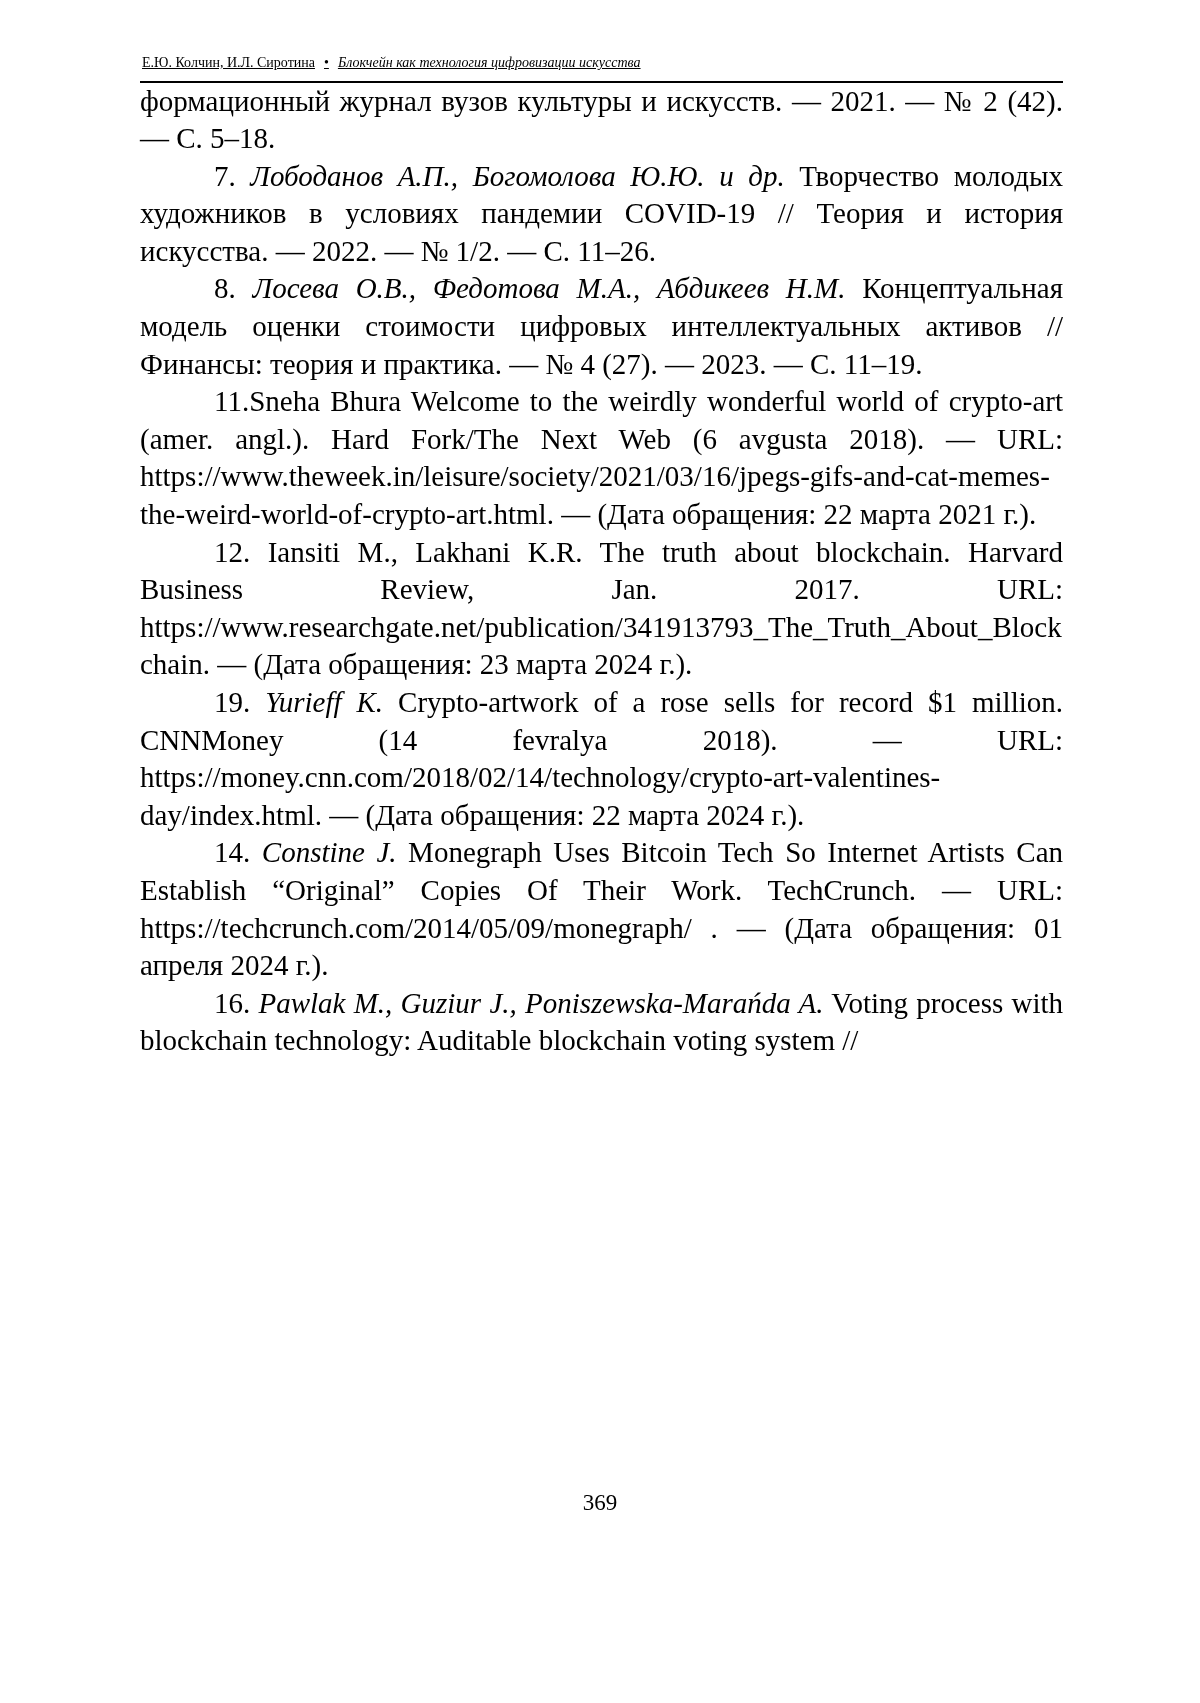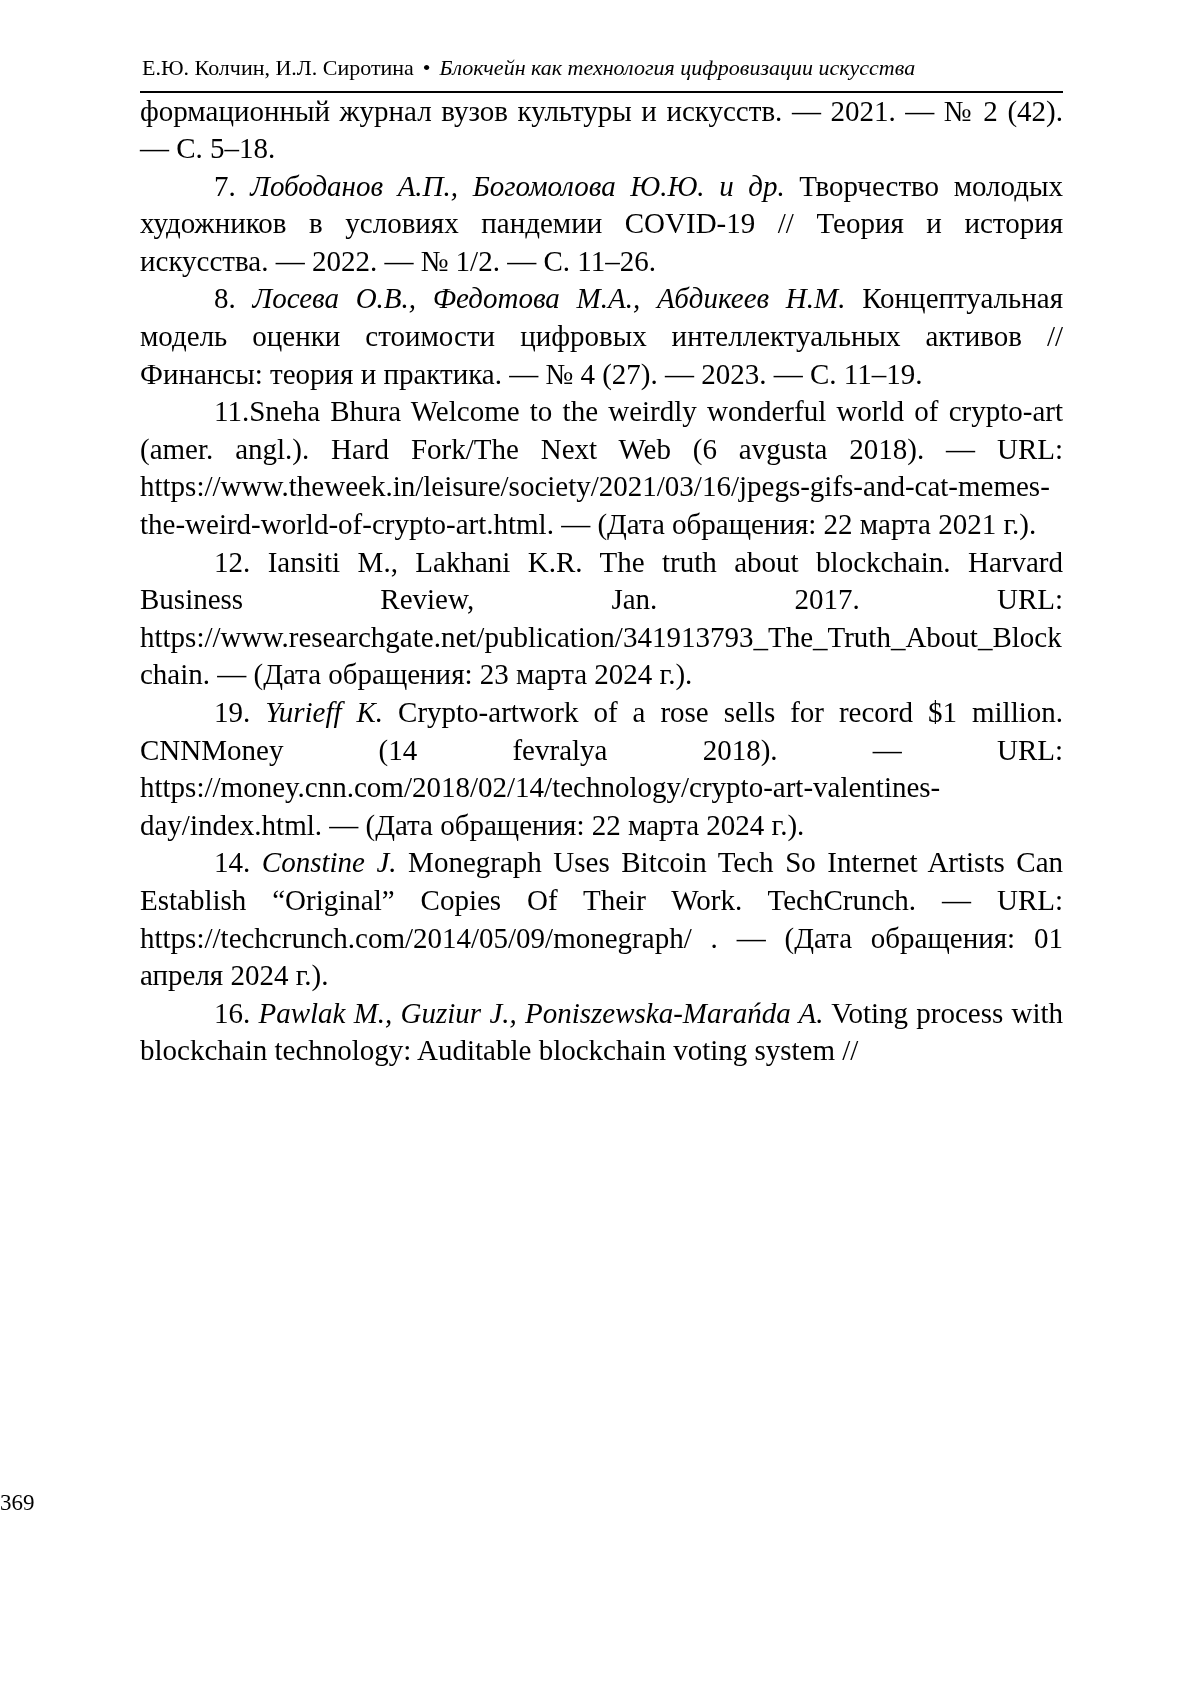--- a/index.html
+++ b/index.html
@@ -8,43 +8,45 @@
     position: relative;
     width: 1200px;
     height: 1703px;
     background: #ffffff;
     color: #000000;
     font-family: "Liberation Serif", "DejaVu Serif", serif;
     overflow: hidden;
   }
   .inner { padding: 50px 137px 0 140px; }
   .running-header {
-    font-size: 22px;
+    font-size: 14px;
     line-height: 1.25;
     padding: 4px 0 9px 2px;
     border-bottom: 2px solid #000000;
     white-space: nowrap;
+    text-decoration: underline;
   }
   .running-header .sep { padding: 0 9px; }
   .it { font-style: italic; }
   .body-text {
     font-size: 29px;
     line-height: 37.6px;
     text-align: justify;
   }
   .para {
     margin: 0;
     overflow-wrap: break-word;
   }
   .para.indent { text-indent: 74px; }
   .footer {
     position: absolute;
     top: 1490px;
     left: 0;
     width: 100%;
+    text-align: center;
     font-size: 23px;
   }
 </style>
 </head>
 <body>
 
 <div class="page">
   <div class="inner">
 
     <div class="running-header">

